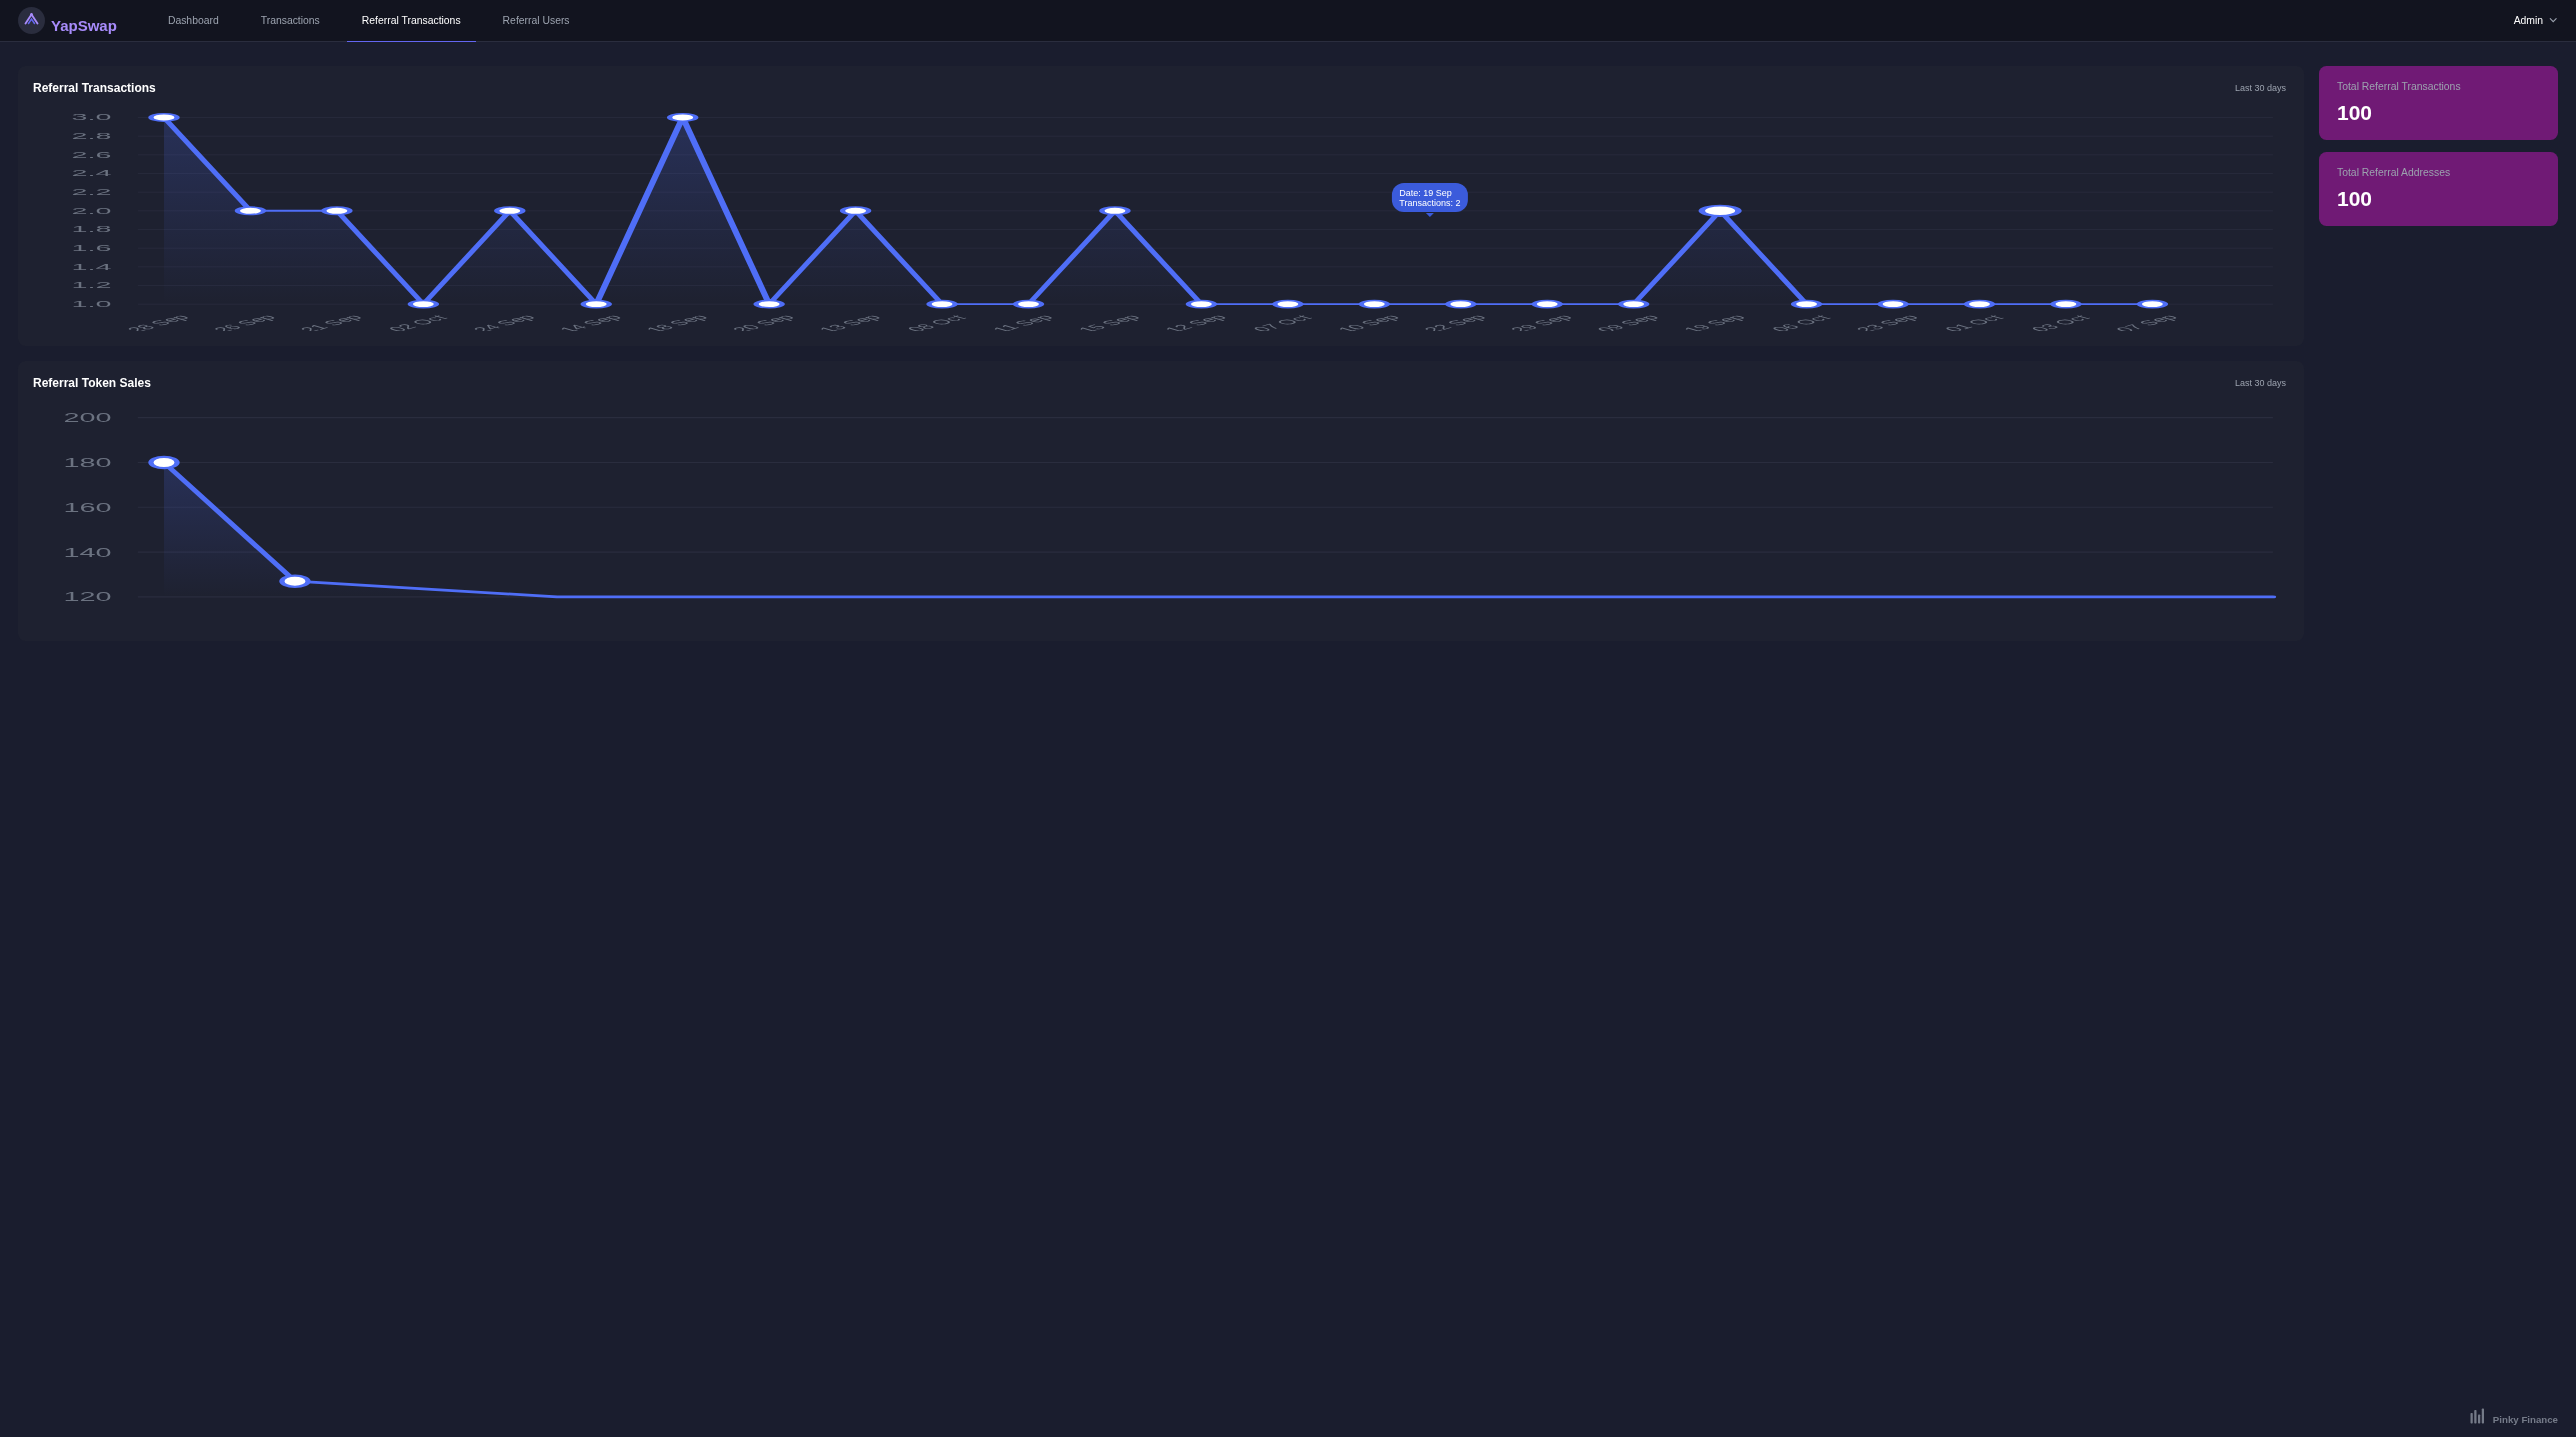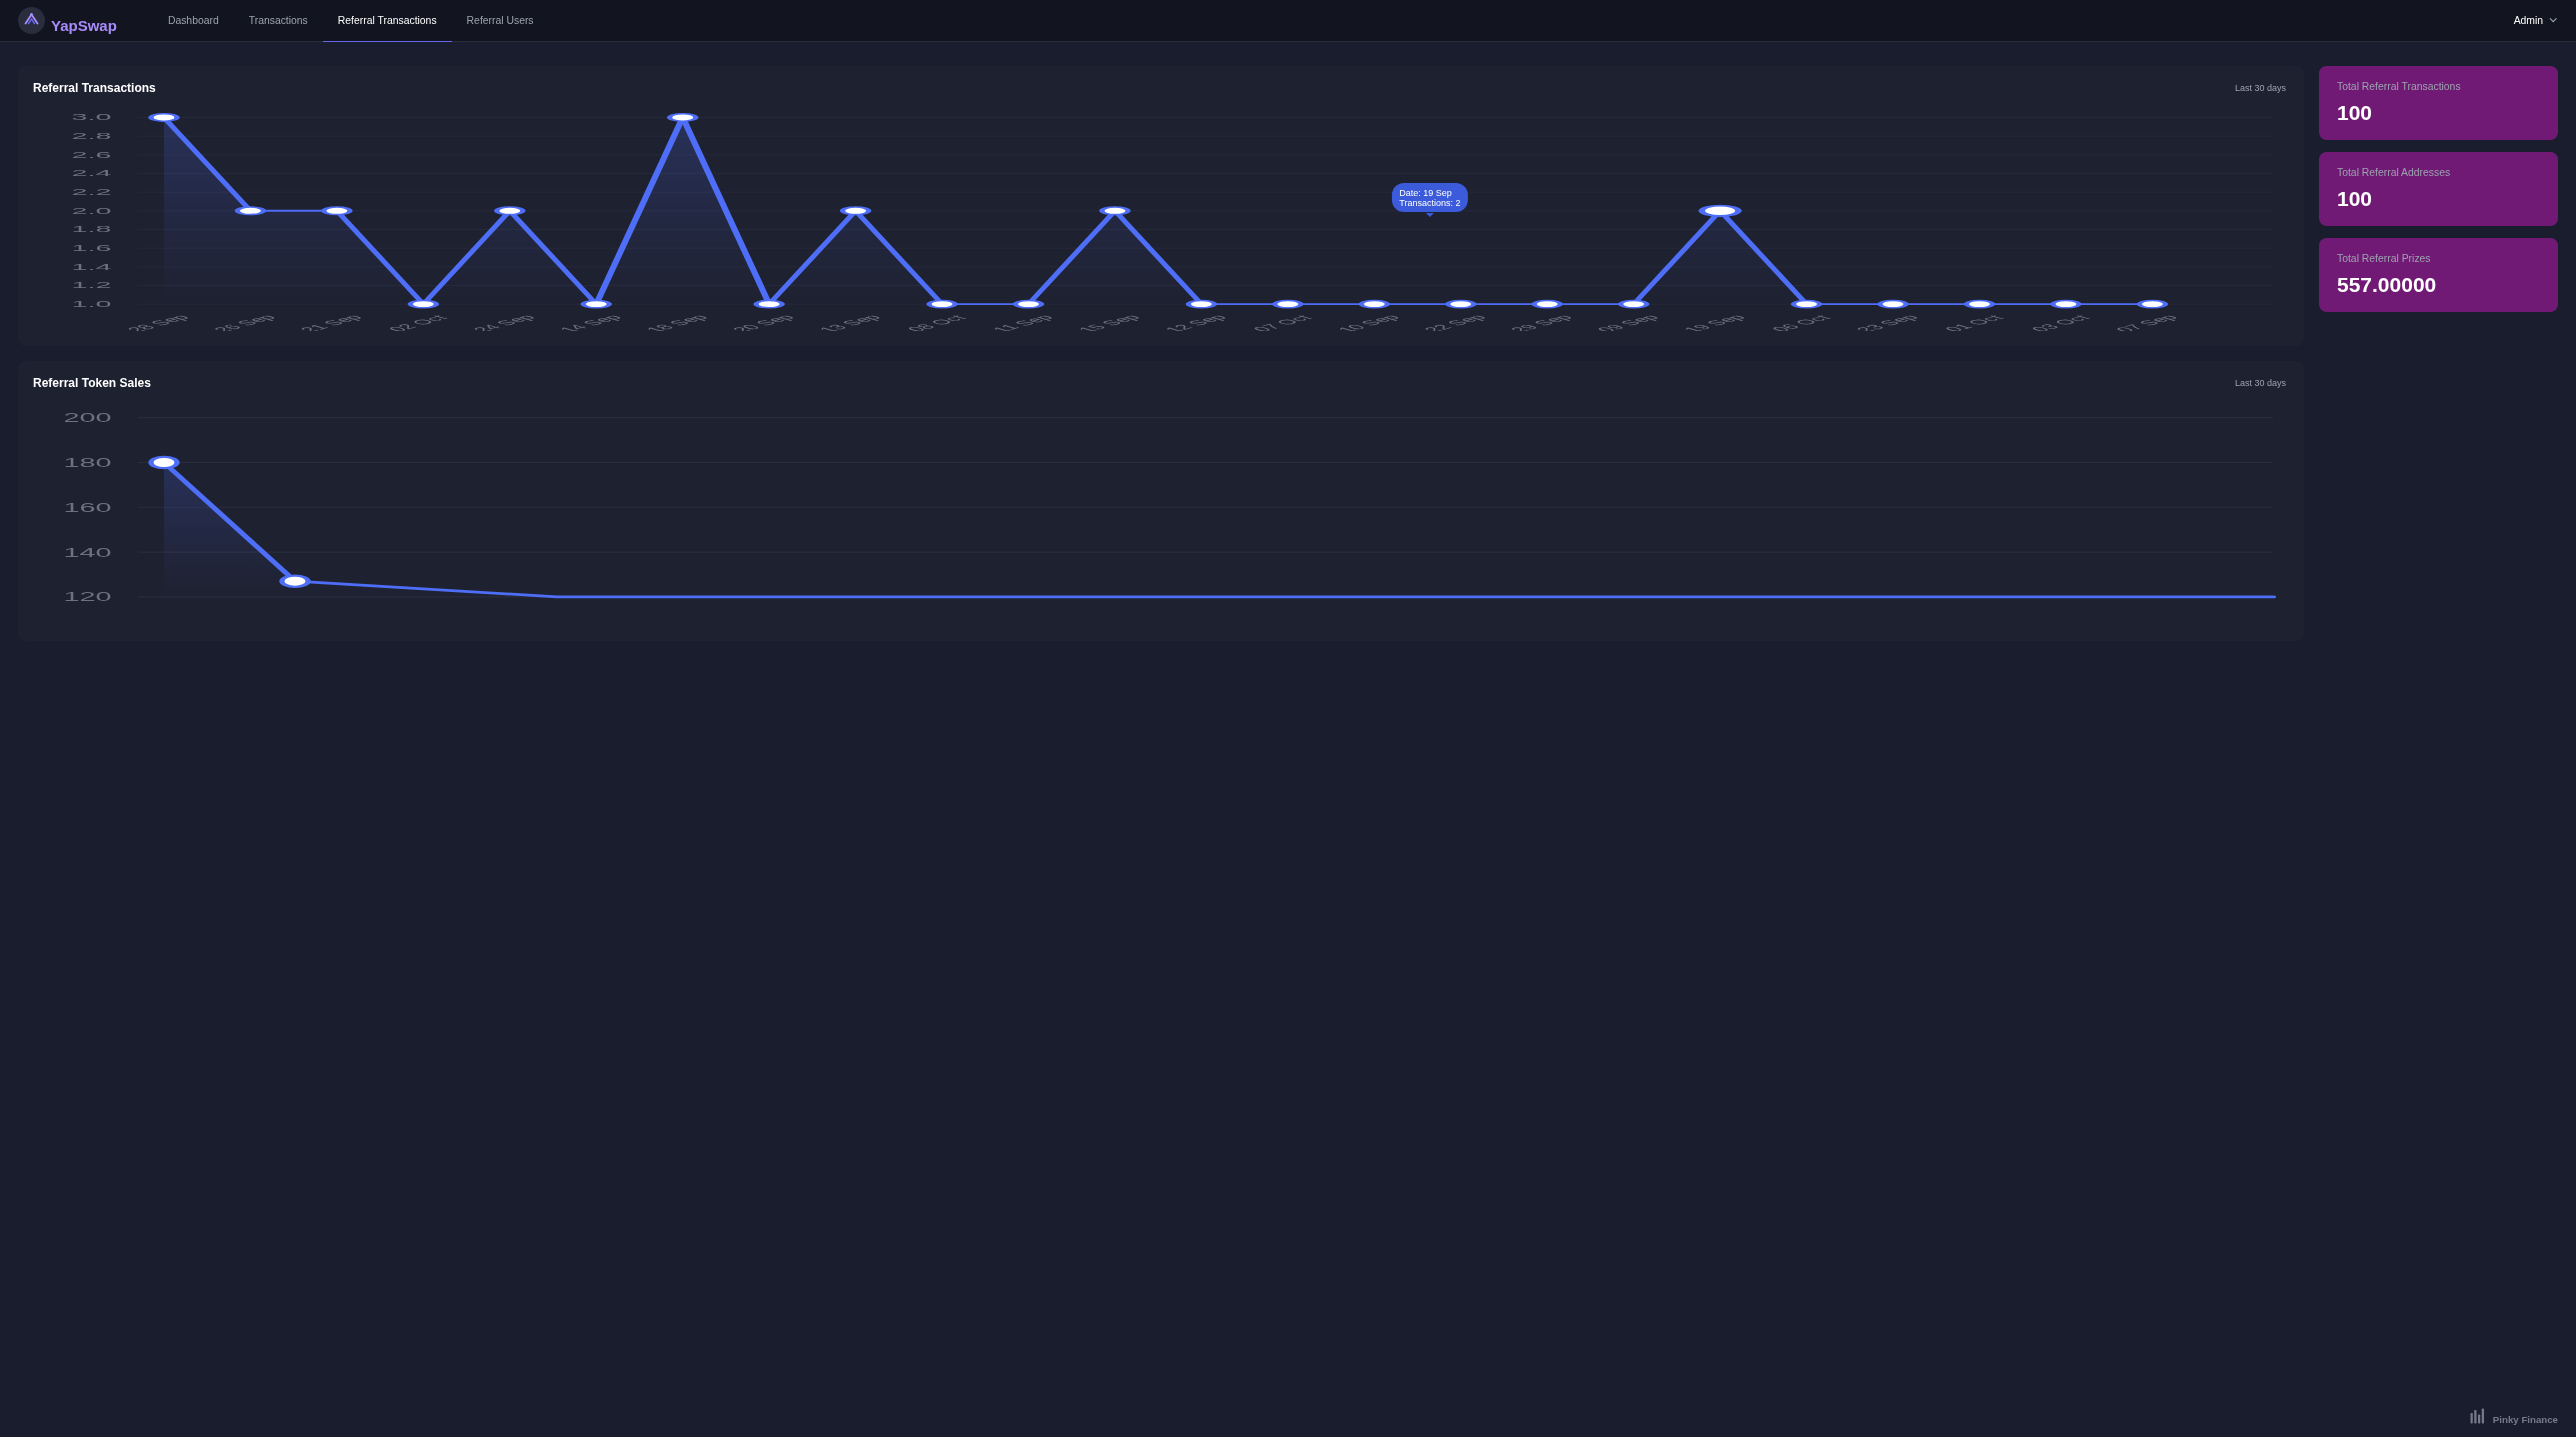--- a/index.html
+++ b/index.html
@@ -30,21 +30,21 @@
       height: 27px;
     }
     .logo-text {
       font-size: 15px;
       font-weight: 700;
       color: #fff;
     }
     .logo-text span { color: #a78bfa; }
     .nav-links {
       display: flex;
-      gap: 0;
+      gap: 12px;
       flex: 1;
     }
     .nav-link {
       padding: 0 15px;
       height: 42px;
       display: flex;
       align-items: center;
       font-size: 10.4px;
       color: #9ca3af;
       cursor: pointer;
@@ -350,24 +350,20 @@
       <div class="stat-card-title">Total Referral Transactions</div>
       <div class="stat-card-value">100</div>
     </div>
 
 
     <div class="stat-card">
       <div class="stat-card-title">Total Referral Addresses</div>
       <div class="stat-card-value">100</div>
     </div>
 
-    <div class="stat-card">
-      <div class="stat-card-title">Total Referral Prizes</div>
-      <div class="stat-card-value">557.00000</div>
-    </div>
 
   </div>
 
 </div>
 
 <div class="footer-logo">
   <svg width="18" height="18" viewBox="0 0 24 24" fill="none">
     <rect x="2" y="8" width="3" height="14" rx="1" fill="#9ca3af"></rect>
     <rect x="7" y="4" width="3" height="18" rx="1" fill="#9ca3af"></rect>
     <rect x="12" y="10" width="3" height="12" rx="1" fill="#9ca3af"></rect>

